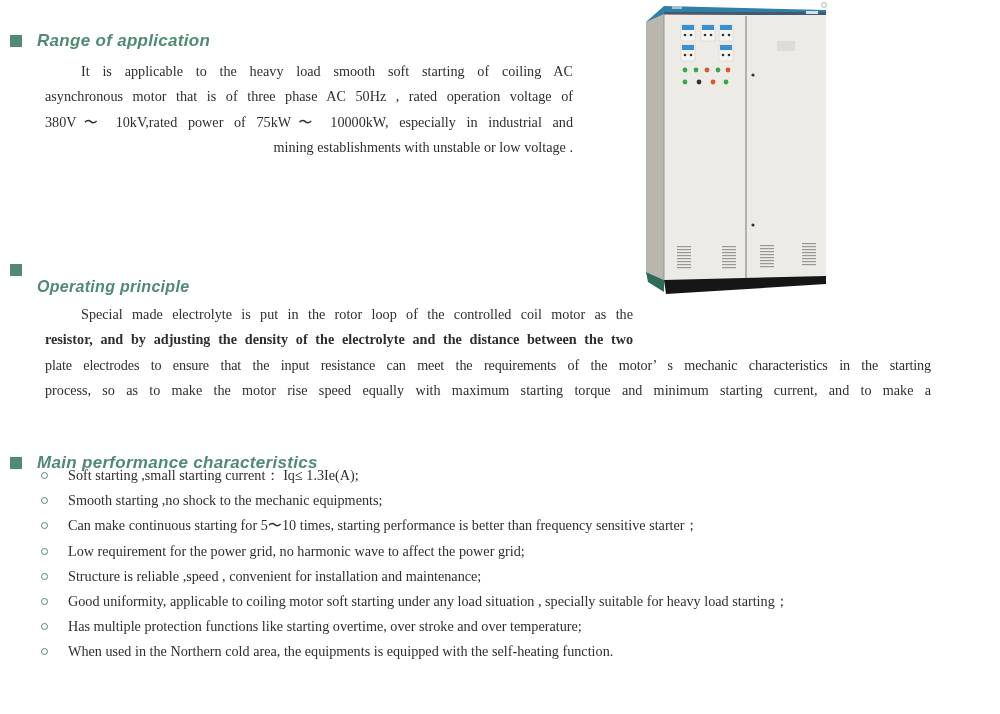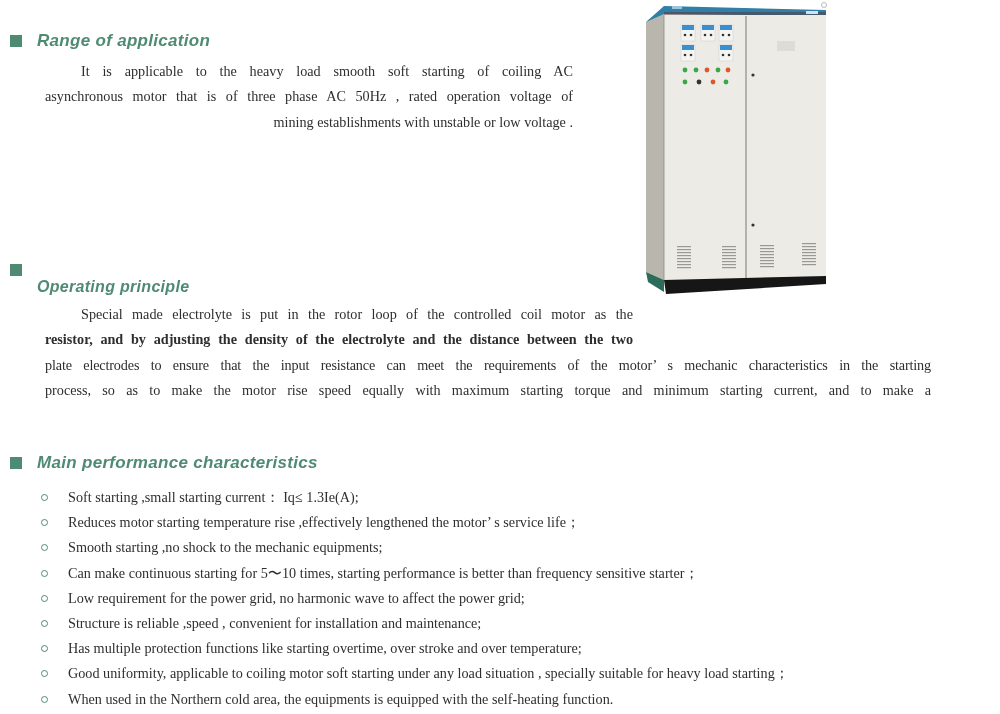--- a/index.html
+++ b/index.html
@@ -6,35 +6,36 @@
   body { width: 1000px; height: 714px; position: relative; overflow: hidden;
          font-family: "Liberation Serif", "DejaVu Serif", serif; color: #2b2b2b; }
   .heading { position: absolute; left: 10px; display: flex; align-items: center; }
   .heading .sq { width: 12px; height: 12px; background: #4f8a72; margin-right: 15px; }
   .heading .ht { font-family: "Liberation Sans", "DejaVu Sans", sans-serif; font-weight: bold;
                  font-style: italic; color: #4f8a72; font-size: 17px; letter-spacing: 0.3px; }
   .para { position: absolute; left: 45px; font-size: 14.2px; line-height: 25.3px; color: #2e2e2e; }
   .para .line { display: block; white-space: nowrap; text-align: right; }
   .justify-line { text-align: justify; text-align-last: justify; }
   .indent { text-indent: 36px; }
-  .list { position: absolute; left: 40px; top: 485px; margin: 0; padding: 0; list-style: none; }
+  .list { position: absolute; left: 40px; top: 463px; margin: 0; padding: 0; list-style: none; }
   .list li { display: flex; align-items: center; height: 25.2px; font-size: 14.2px; color: #2e2e2e; white-space: nowrap; }
   .list .bullet { width: 5px; height: 5px; border: 1.6px solid #4f8a72; border-radius: 50%; margin-right: 20px; margin-left: 1px; }
   .cabinet { position: absolute; left: 640px; top: 0; width: 200px; height: 300px; }
 </style>
 </head>
 <body>
 
 <div class="heading" style="top:23px;margin-top:8px;">
   <span class="sq"></span>
   <span class="ht">Range of application</span>
 </div>
 <div class="para" style="top:59px; width:528px;">
   <span class="line justify-line indent">It is applicable to the heavy load smooth soft starting of coiling AC</span>
   <span class="line justify-line">asynchronous motor that is of three phase AC 50Hz , rated operation voltage of</span>
+  <span class="line justify-line">380V〜 10kV,rated power of 75kW〜 10000kW, especially in industrial and</span>
   <span class="line">mining establishments with unstable or low voltage .</span>
 </div>
 
 <div class="heading" style="top:244px;">
   <span class="sq"></span>
   <span class="ht" style="font-size:16px;margin-top:34px;">Operating principle</span>
 </div>
 <div class="para" style="top:273px; width:886px;">
   <span class="line indent" style="width:588px; text-align:justify; text-align-last:justify;margin-top:29px;">Special made electrolyte is put in the rotor loop of the controlled coil motor as the</span>
   <span class="line" style="width:588px; text-align:justify; text-align-last:justify;font-weight:bold;">resistor, and by adjusting the density of the electrolyte and the distance between the two</span>
@@ -46,45 +47,41 @@
   <span class="sq"></span>
   <span class="ht">Main performance characteristics</span>
 </div>
 <ul class="list">
   <li>
       <span class="bullet"></span>
       <span>Soft starting ,small starting current： Iq≤ 1.3Ie(A);</span>
     </li>
   <li>
       <span class="bullet"></span>
-      <span>Reduces motor starting temperature rise ,effectively lengthened the motor’ s service life；</span>
-    </li>
-  <li>
-      <span class="bullet"></span>
       <span>Smooth starting ,no shock to the mechanic equipments;</span>
     </li>
   <li>
       <span class="bullet"></span>
       <span>Can make continuous starting for 5〜10 times, starting performance is better than frequency sensitive starter；</span>
     </li>
   <li>
       <span class="bullet"></span>
       <span>Low requirement for the power grid, no harmonic wave to affect the power grid;</span>
     </li>
   <li>
       <span class="bullet"></span>
       <span>Structure is reliable ,speed , convenient for installation and maintenance;</span>
     </li>
   <li>
       <span class="bullet"></span>
-      <span>Has multiple protection functions like starting overtime, over stroke and over temperature;</span>
+      <span>Good uniformity, applicable to coiling motor soft starting under any load situation , specially suitable for heavy load starting；</span>
     </li>
   <li>
       <span class="bullet"></span>
-      <span>Good uniformity, applicable to coiling motor soft starting under any load situation , specially suitable for heavy load starting；</span>
+      <span>Has multiple protection functions like starting overtime, over stroke and over temperature;</span>
     </li>
   <li>
       <span class="bullet"></span>
       <span>When used in the Northern cold area, the equipments is equipped with the self-heating function.</span>
     </li>
 </ul>
 
 <svg class="cabinet" viewBox="0 0 200 300">
 
   <polygon points="6,22 24,8 24,280 6,272" fill="#b9b6ae"></polygon>

